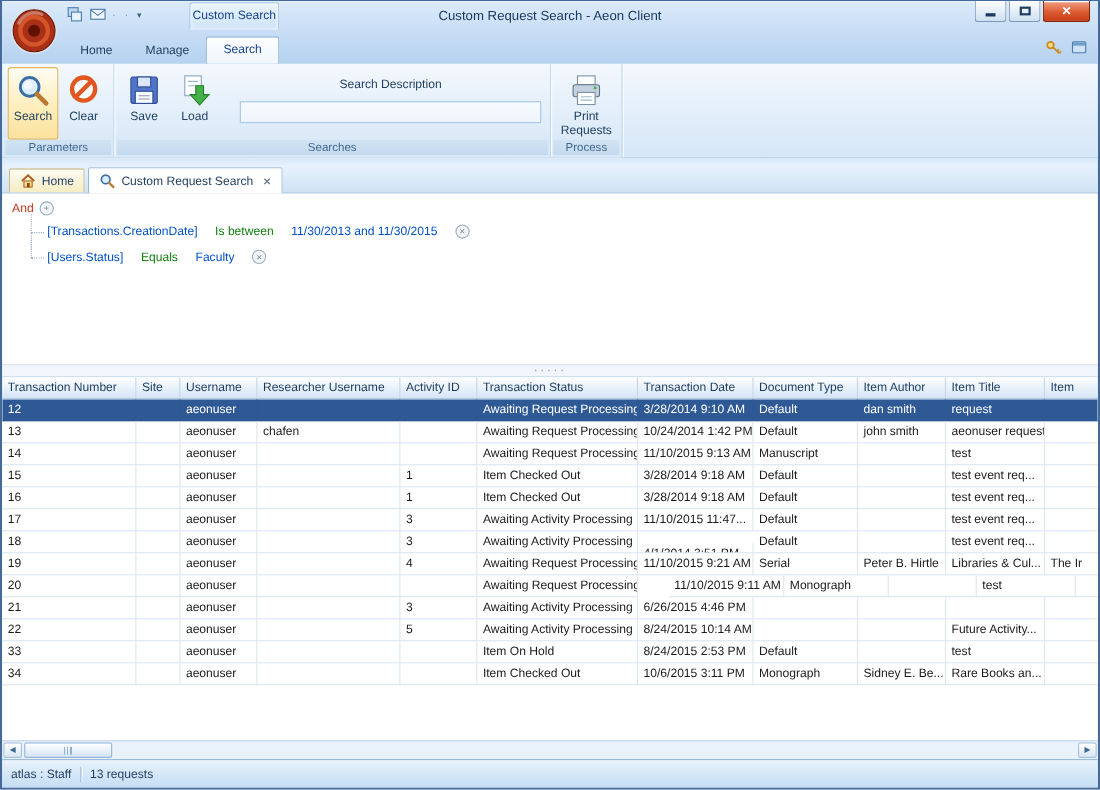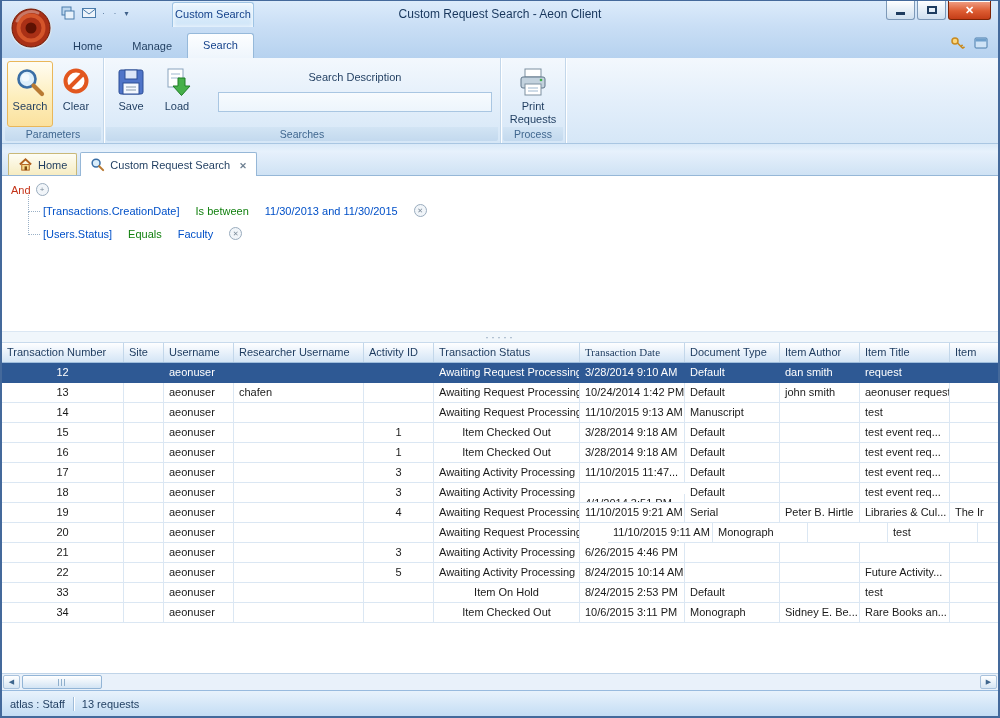--- a/index.html
+++ b/index.html
@@ -100,21 +100,21 @@
   .grid-wrap { flex:1; min-height:0; display:flex; flex-direction:column; }
   .grid-header { display:flex; height:20px; flex:none; overflow:hidden;
                  background:linear-gradient(#fefeff,#e6f0fa 55%,#d4e5f5);
                  border-bottom:1px solid #9fbddc; }
   .gh-cell { flex:none; border-right:1px solid #c3d7ea; padding:3px 5px 0; white-space:nowrap;
              overflow:hidden; color:#1c3a5e; cursor:default; }
   .grid-body { flex:1; overflow:hidden; background:#fff; }
   .g-row { display:flex; height:20px; background:#fff; cursor:default; }
   .g-cell { flex:none; border-right:1px solid #dbe7f3; border-bottom:1px solid #dbe7f3;
             padding:3px 5px 0; white-space:nowrap; overflow:hidden; color:#1a1a1a; }
-  .g-cell.right { text-align:center; }
+  .g-cell.right { text-align:left; }
   .g-row.selected { background:#2e5994; }
   .g-row.selected .g-cell { color:#fff; border-right-color:#2e5994; border-bottom-color:#2e5994; }
 
   .hscroll { height:17px; flex:none; display:flex; align-items:center; padding:0 1px;
              background:#e9f1fa; border-top:1px solid #c0d4e8; }
   .sarrow { width:17px; height:14px; flex:none; display:flex; align-items:center; justify-content:center;
             background:linear-gradient(#ffffff,#d7e6f4); border:1px solid #a9c2dc; border-radius:2px;
             color:#3f668e; }
   .sarrow.left::before { content:"◀"; font-size:7px; }
   .sarrow.right::before { content:"▶"; font-size:7px; }
@@ -329,21 +329,21 @@
   </div>
 
   <div class="grid-wrap">
     <div class="grid-header">
         <div class="gh-cell" style="width: 122px;">Transaction Number</div>
         <div class="gh-cell" style="width: 40px;">Site</div>
         <div class="gh-cell" style="width: 70px;">Username</div>
         <div class="gh-cell" style="width: 130px;">Researcher Username</div>
         <div class="gh-cell" style="width: 70px;">Activity ID</div>
         <div class="gh-cell" style="width: 146px;">Transaction Status</div>
-        <div class="gh-cell" style="width: 105px; font-family: Liberation Serif, serif;">Transaction Date</div>
+        <div class="gh-cell" style="width: 105px;">Transaction Date</div>
         <div class="gh-cell" style="width: 95px;">Document Type</div>
         <div class="gh-cell" style="width: 80px;">Item Author</div>
         <div class="gh-cell" style="width: 90px;">Item Title</div>
         <div class="gh-cell" style="width: 52px;">Item</div>
       </div>
     <div class="grid-body">
         <div class="g-row selected">
           <div class="g-cell right" style="width: 122px;">12</div>
           <div class="g-cell" style="width: 40px;"></div>
           <div class="g-cell" style="width: 70px;">aeonuser</div>

